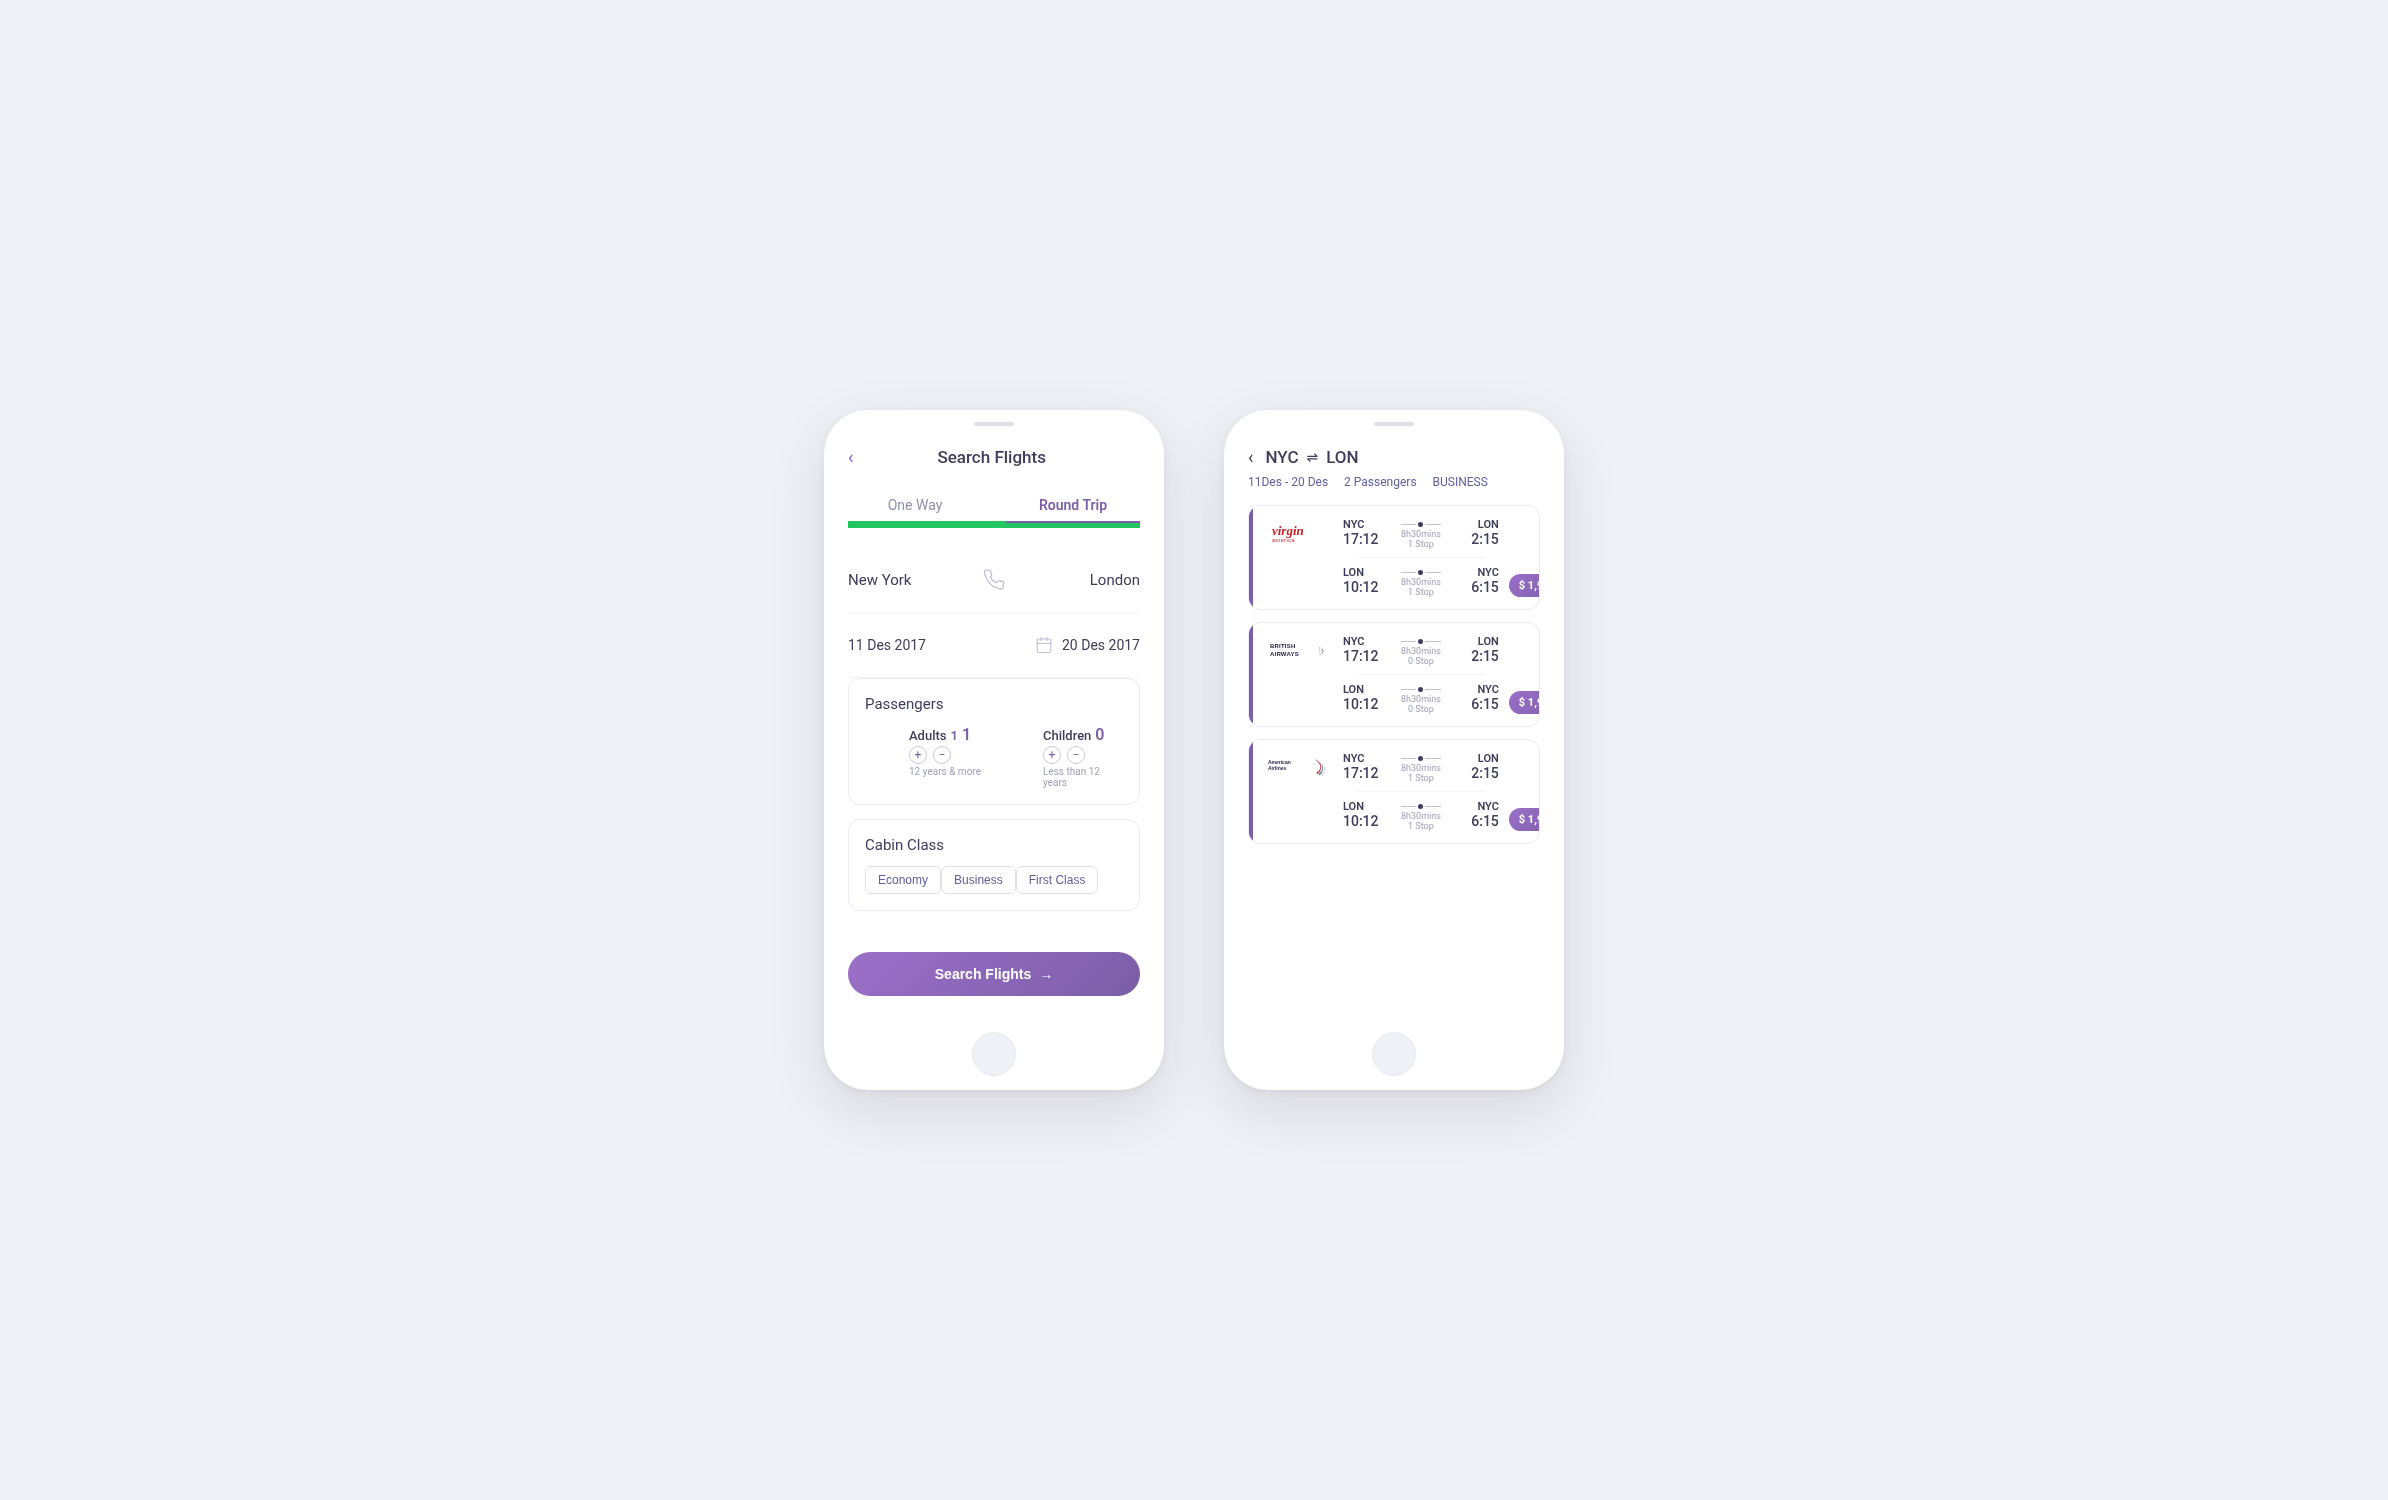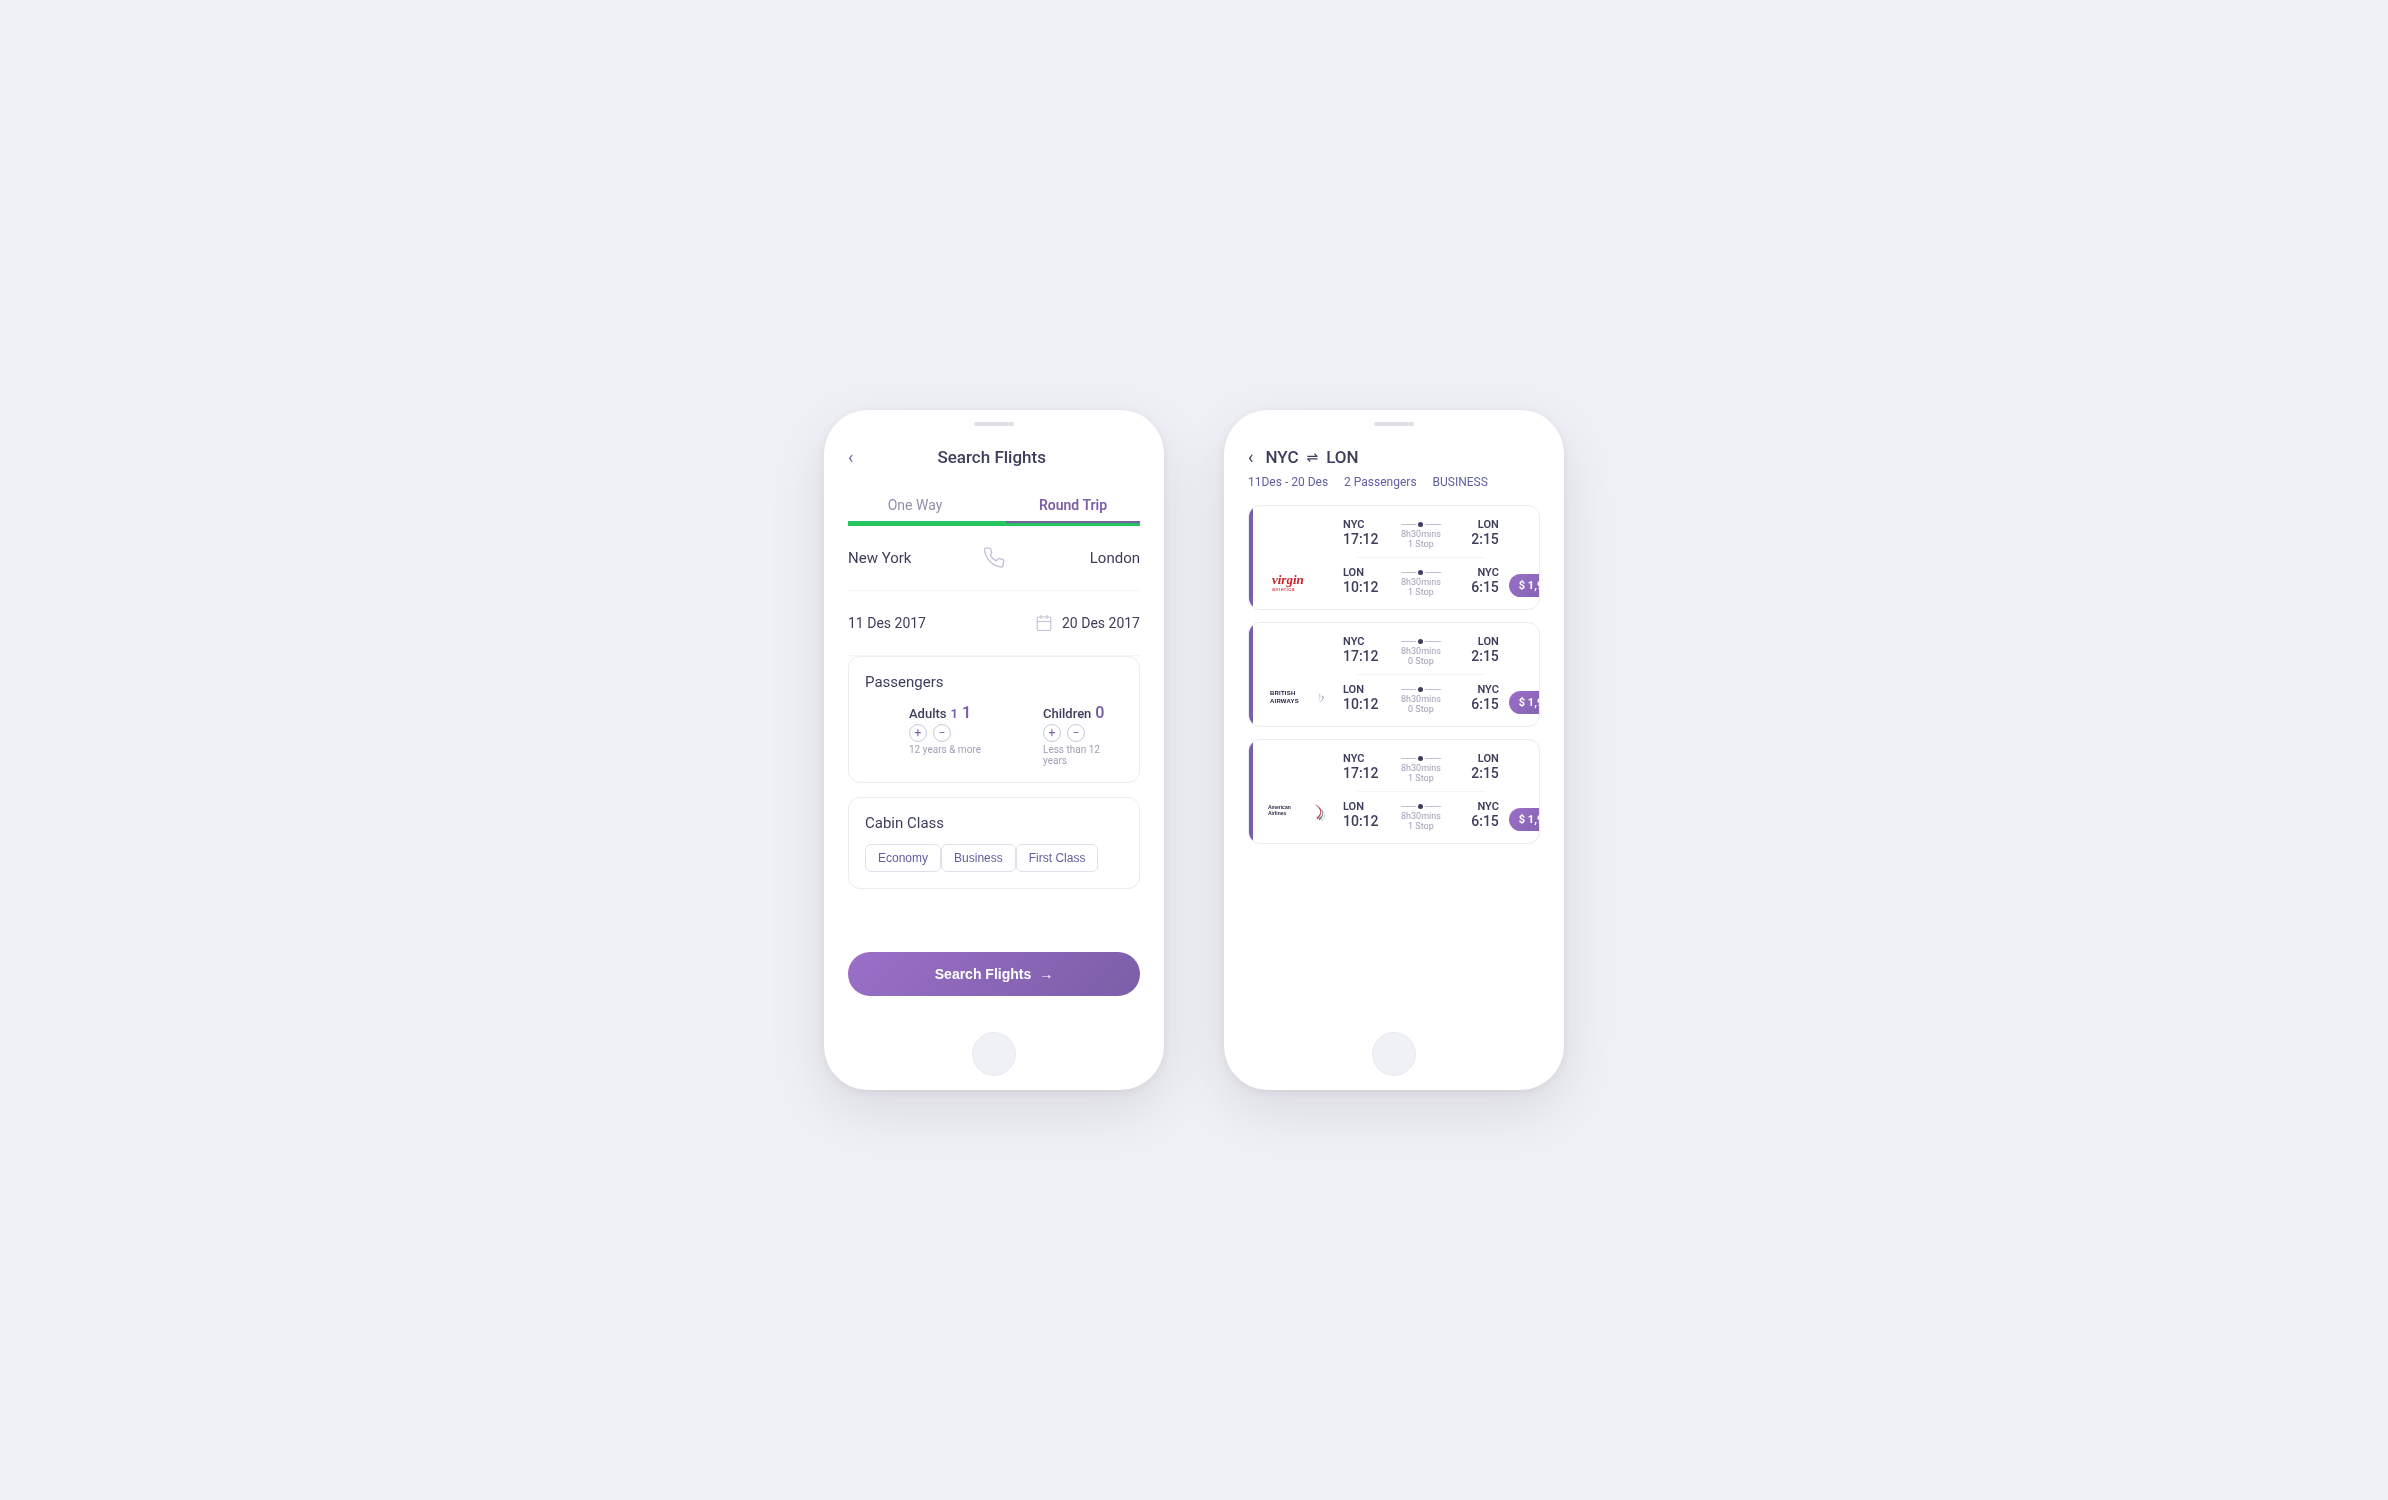--- a/index.html
+++ b/index.html
@@ -70,21 +70,22 @@
       text-align: center;
       font-size: 17px;
       font-weight: 500;
       color: #3d3d5c;
       margin-right: 20px;
     }
 
     
     .tabs {
       display: flex;
-      border-bottom: 5px solid #22c55e;
+      margin-bottom: 20px;
+      border-bottom: 7px solid #22c55e;
       position: relative;
       gap: 24px;
     }
     .tab {
       flex: 1;
       text-align: center;
       padding: 8px 0;
       font-size: 14px;
       color: #9090a8;
       cursor: pointer;
@@ -300,21 +301,21 @@
     }
     .flight-card-inner {
       display: flex;
       padding: 12px 10px 12px 16px;
       align-items: stretch;
       gap: 10px;
     }
     .airline-logo-area {
       width: 68px;
       display: flex;
-      align-items: flex-end;
+      align-items: flex-start;
       justify-content: center;
       flex-shrink: 0;
     }
     .flight-details {
       flex: 1;
     }
     .flight-segment {
       display: flex;
       align-items: flex-start;
       margin-bottom: 8px;

